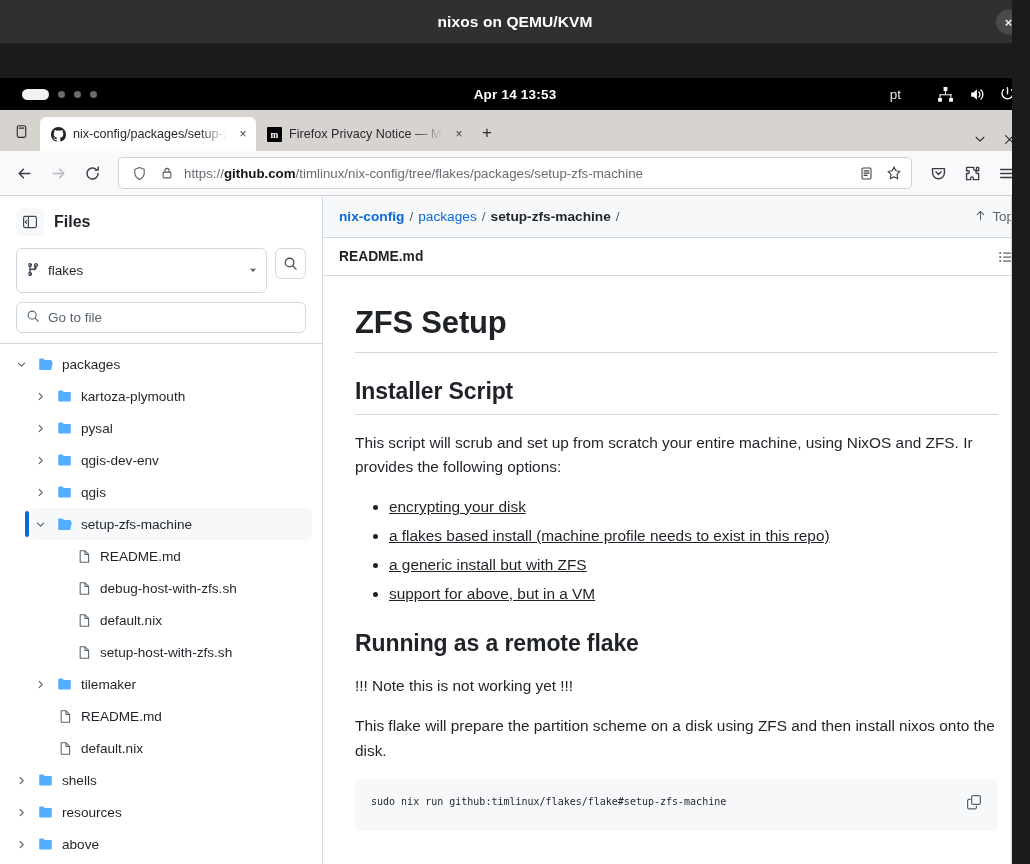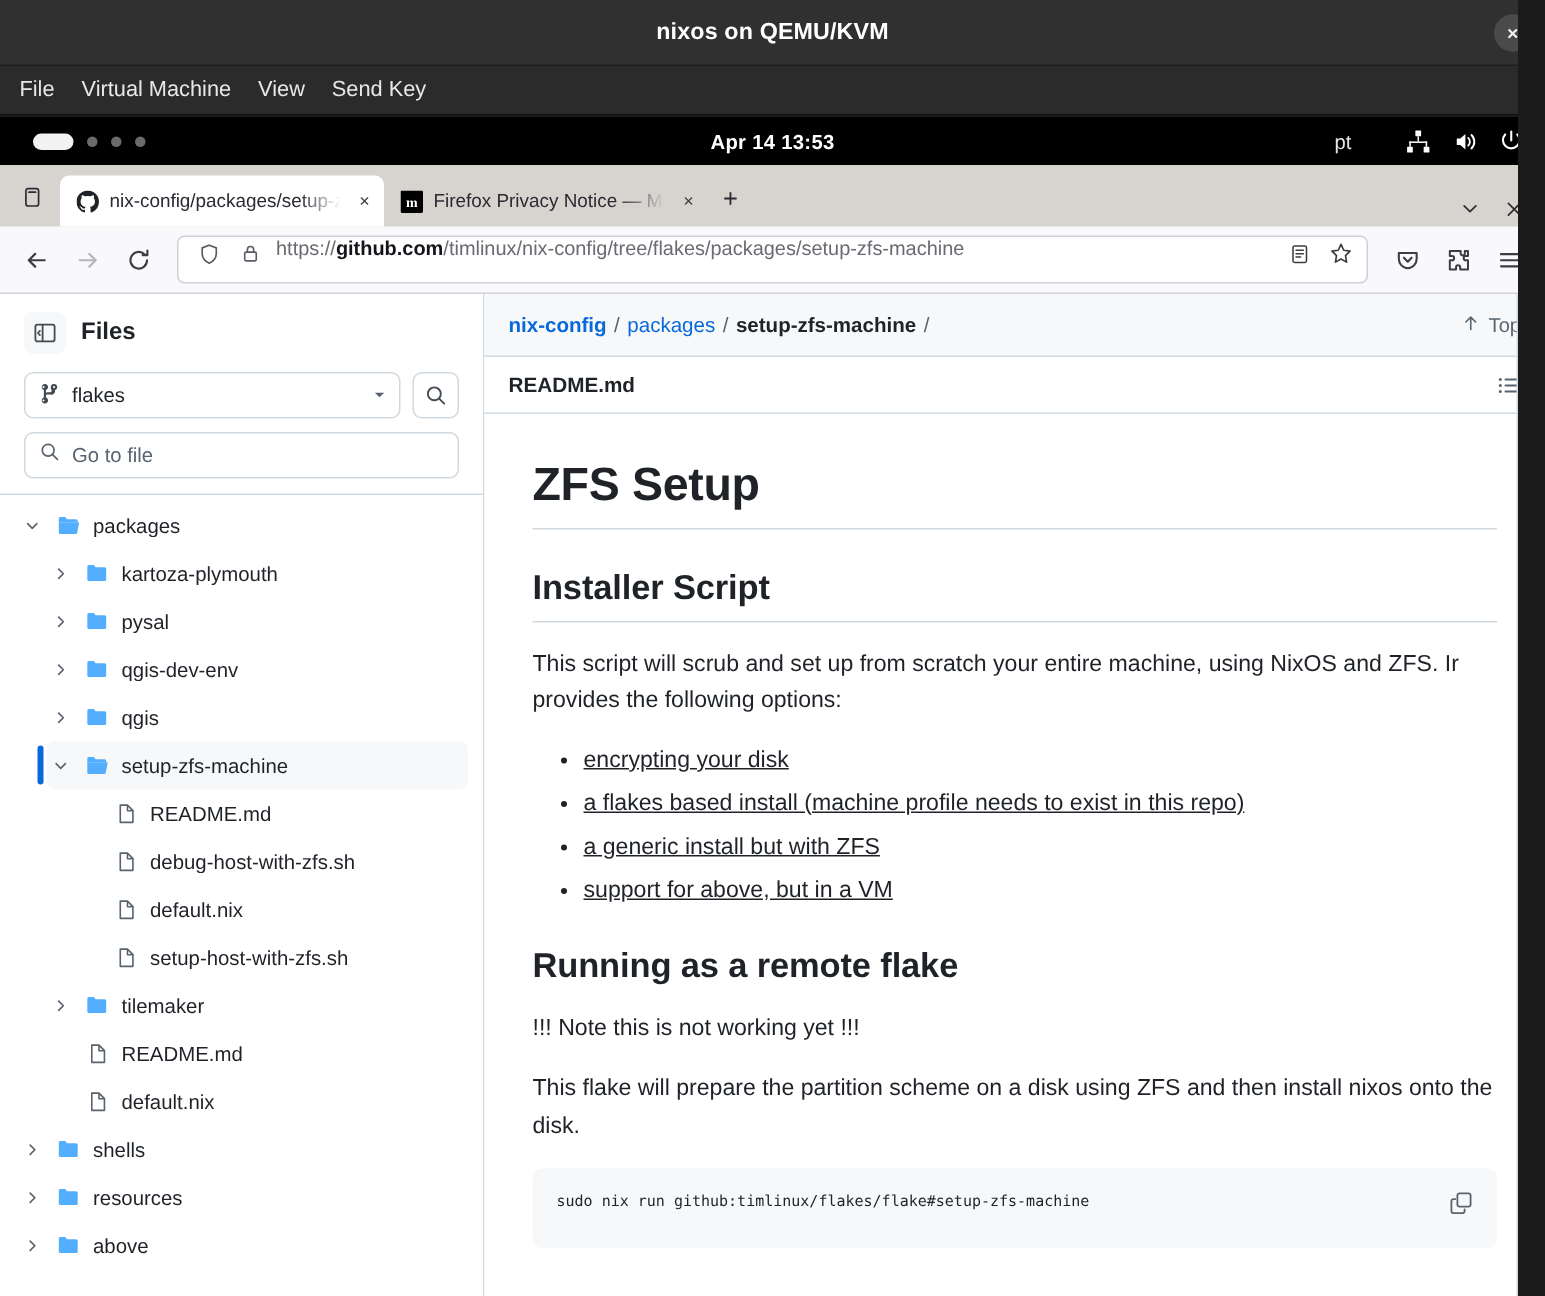--- a/index.html
+++ b/index.html
@@ -117,21 +117,21 @@
   }
   .nav-btn {
     width: 32px; height: 32px; border-radius: 5px;
     display: flex; align-items: center; justify-content: center;
     cursor: pointer; color: #3c3c42;
   }
   .nav-btn.disabled { color: #b6b6bc; }
   .urlbar {
     flex: 1 1 auto; height: 32px; margin: 0 8px;
     background: #ffffff; border: 1px solid #cfcfd8; border-radius: 5px;
-    display: flex; gap: 6px; padding: 0 6px 0 9px;
+    display: flex; align-items: center; gap: 6px; padding: 0 6px 0 9px;
     overflow: hidden;
   }
   .url-text {
     flex: 1 1 auto; font-size: 13.3px; color: #6a6a72;
     white-space: nowrap; overflow: hidden;
     -webkit-mask-image: linear-gradient(to right, #000 95%, transparent 100%);
     mask-image: linear-gradient(to right, #000 95%, transparent 100%);
   }
   .url-text b { color: #15141a; font-weight: bold; }
   .url-icon { width: 22px; height: 22px; display: flex; align-items: center; justify-content: center; color: #5b5b66; cursor: pointer; }
@@ -148,21 +148,21 @@
   .sb-head { padding: 12px 16px 0 16px; }
   .sb-title-row { display: flex; align-items: center; gap: 10px; margin-bottom: 12px; }
   .sb-collapse-btn {
     width: 28px; height: 28px; border-radius: 6px; background: #f6f8fa;
     display: flex; align-items: center; justify-content: center; cursor: pointer;
     color: #424a53;
   }
   .sb-title { font-size: 16px; font-weight: bold; color: #1f2328; }
   .sb-branch-row { display: flex; gap: 8px; margin-bottom: 9px; }
   .sb-branch {
-    flex: 1 1 auto; height: 31px; border: 1px solid #d1d9e0; border-radius: 6px;
+    flex: 1 1 auto; height: 45px; border: 1px solid #d1d9e0; border-radius: 6px;
     display: flex; align-items: center; gap: 8px; padding: 0 8px;
     font-size: 13.5px; color: #1f2328; cursor: pointer; background: #fff;
   }
   .sb-branch .caret { margin-left: auto; color: #59636e; font-size: 9px; }
   .sb-search-btn {
     width: 31px; height: 31px; border: 1px solid #d1d9e0; border-radius: 6px;
     display: flex; align-items: center; justify-content: center; cursor: pointer;
     color: #424a53; background: #fff;
   }
   .sb-filter {
@@ -254,26 +254,20 @@
 </head>
 <body>
 
 <div id="vm-window">
 
   <div class="vm-titlebar">
     <div class="vm-title">nixos on QEMU/KVM</div>
     <div class="vm-close">×</div>
   </div>
 
-  <div class="vm-menubar">
-    <div class="vm-menu-item">File</div>
-    <div class="vm-menu-item">Virtual Machine</div>
-    <div class="vm-menu-item">View</div>
-    <div class="vm-menu-item">Send Key</div>
-  </div>
 
   <div class="guest">
 
     <div class="gnome-topbar">
       <div class="ws-indicator">
         <div class="ws-pill"></div>
         <div class="ws-dot"></div>
         <div class="ws-dot"></div>
         <div class="ws-dot"></div>
       </div>

